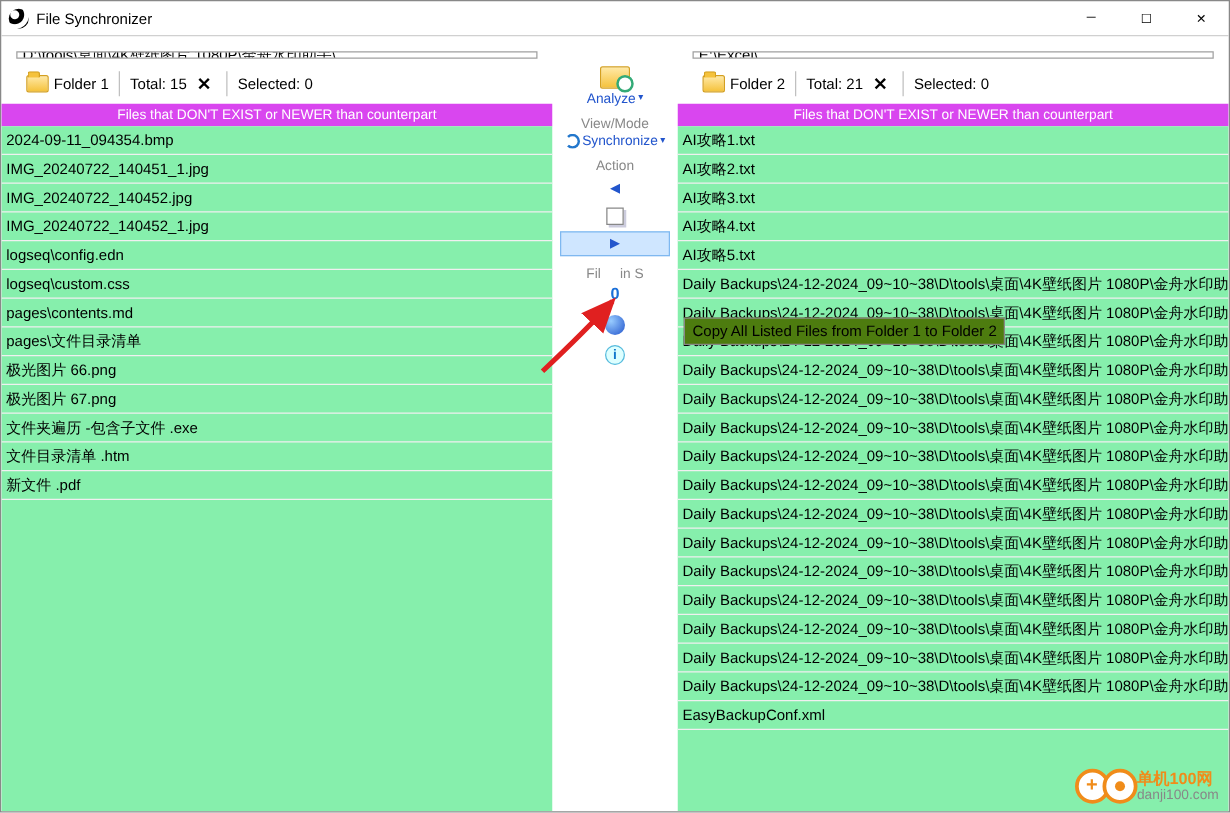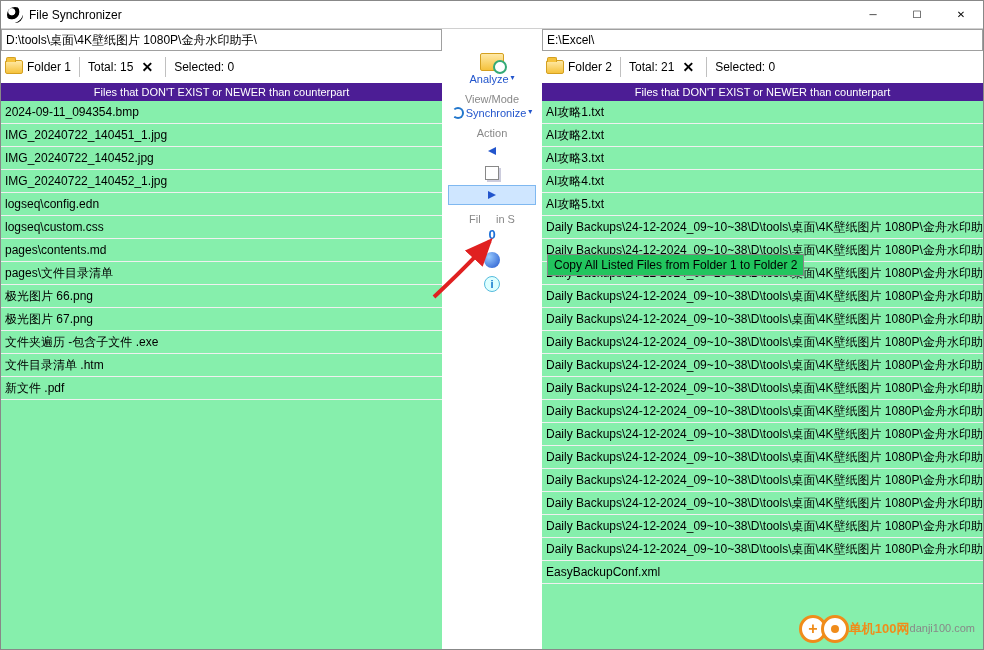--- a/index.html
+++ b/index.html
@@ -5,60 +5,60 @@
 * { box-sizing: border-box; margin: 0; padding: 0; font-family: "Segoe UI", "Microsoft YaHei", sans-serif; }
 body { width: 984px; height: 650px; background: #fff; border: 1px solid #888; overflow: hidden; position: relative; }
 
 .titlebar { height: 28px; display: flex; align-items: center; padding-left: 6px; border-bottom: 1px solid #d0d0d0; }
 .titlebar .app-icon { width: 16px; height: 16px; background: radial-gradient(circle at 30% 30%, #fff 20%, #000 25%, #000 45%, #fff 50%, #fff 70%, #000 75%); border-radius: 50%; margin-right: 6px; }
 .titlebar .title { font-size: 12px; }
 .titlebar .spacer { flex: 1; }
 .win-btn { width: 44px; height: 28px; display: flex; align-items: center; justify-content: center; font-size: 10px; font-family: sans-serif; }
 
 .pathrow { display: flex; height: 22px; }
-.pathcell { flex: 1; border: 1px solid #a0a0a0; margin: 0; padding: 2px 4px; font-size: 12px; background: #fff; white-space: nowrap; overflow: hidden; }
+.pathcell { flex: 1; border: 1px solid #a0a0a0; margin: 12px; padding: 2px 4px; font-size: 12px; background: #fff; white-space: nowrap; overflow: hidden; }
 .path-gap { width: 100px; }
 
 .main { display: flex; height: calc(100% - 50px); }
 .panel { flex: 1; display: flex; flex-direction: column; overflow: hidden; }
-.toolbar { height: 32px; display: flex; align-items: center; gap: 4px; padding: 0 4px; font-size: 12px; }
+.toolbar { height: 32px; display: flex; align-items: center; gap: 4px; padding: 0 20px; font-size: 12px; }
 .folder-icon { width: 18px; height: 14px; background: linear-gradient(#ffe9a6, #f5c23c); border: 1px solid #d4a020; border-radius: 2px; position: relative; }
 .folder-icon::before { content: ""; position: absolute; top: -4px; left: 0; width: 8px; height: 4px; background: #f5c23c; border: 1px solid #d4a020; border-bottom: none; border-radius: 2px 2px 0 0; }
 .sep { width: 1px; height: 20px; background: #c0c0c0; margin: 0 4px; }
 .x-icon { font-weight: bold; font-size: 14px; padding: 0 4px; }
 
-.header-bar { background: #4c1d95; color: #fff; font-size: 11px; text-align: center; padding: 3px 10px; white-space: nowrap; overflow: hidden; }
+.header-bar { background: #d946ef; color: #fff; font-size: 11px; text-align: center; padding: 3px 10px; white-space: nowrap; overflow: hidden; }
 .file-list { flex: 1; overflow: hidden; font-size: 12px; background: #86efac; }
 .file-row { padding: 2px 4px; border-bottom: 1px solid #f0f0f0; white-space: nowrap; overflow: hidden; line-height: 18px; }
 
 .center { width: 100px; display: flex; flex-direction: column; align-items: center; padding-top: 2px; gap: 2px; font-size: 11px; color: #444; position: relative; }
 .center .analyze-icon { width: 24px; height: 18px; background: linear-gradient(#ffe9a6, #f5c23c); border: 1px solid #d4a020; border-radius: 2px; position: relative; }
 .center .analyze-icon::after { content: ""; position: absolute; right: -4px; bottom: -4px; width: 10px; height: 10px; border: 2px solid #3a7; border-radius: 50%; background: #fff; }
 .center .linkish { color: #2255cc; display: flex; gap: 2px; }
 .center .section-label { color: #888; margin-top: 6px; }
 .center .act-btn { width: 88px; height: 20px; display: flex; align-items: center; justify-content: center; border: 1px solid transparent; }
 .center .act-btn.highlight { background: #cfe6ff; border: 1px solid #7fb8f0; }
 .arrow-left { width: 0; height: 0; border-top: 4px solid transparent; border-bottom: 4px solid transparent; border-right: 8px solid #2255cc; }
 .arrow-right { width: 0; height: 0; border-top: 4px solid transparent; border-bottom: 4px solid transparent; border-left: 8px solid #2255cc; }
 .copy-icn { width: 14px; height: 14px; background: #fff; border: 1px solid #888; box-shadow: 2px 2px 0 #ccd; }
 .sync-count { font-weight: bold; color: #1a6fd8; font-size: 13px; }
 .globe { width: 16px; height: 16px; border-radius: 50%; background: radial-gradient(circle at 30% 30%, #9cf, #25c); }
 .info { width: 16px; height: 16px; border-radius: 50%; background: #dff; border: 1px solid #5bd; color: #17c; font-weight: bold; font-size: 11px; text-align: center; line-height: 14px; }
 .dd-arrow { font-size: 8px; }
 .sync-glyph { width: 12px; height: 12px; border: 2px solid #27c; border-radius: 50%; border-left-color: transparent; display: inline-block; }
 
-.tooltip { position: absolute; left: 546px; top: 253px; background: #22c55e; border: 1px solid #888; padding: 3px 6px; font-size: 12px; white-space: nowrap; z-index: 50; }
+.tooltip { position: absolute; left: 546px; top: 253px; background: #4d7c0f; border: 1px solid #888; padding: 3px 6px; font-size: 12px; white-space: nowrap; z-index: 50; }
 
 .red-arrow { position: absolute; left: 427px; top: 234px; z-index: 40; pointer-events: none; }
 
 .watermark { position: absolute; right: 8px; bottom: 6px; display: flex; align-items: center; gap: 6px; font-size: 13px; }
 .watermark .wm-logo { display: flex; }
 .watermark .wm-circ { width: 28px; height: 28px; border: 3px solid #f08c1a; border-radius: 50%; display: flex; align-items: center; justify-content: center; font-weight: bold; color: #f08c1a; margin-right: -6px; background: #fff; font-size: 16px; }
 .watermark .wm-circ.dot::after { content: ""; width: 8px; height: 8px; background: #f08c1a; border-radius: 50%; }
-.watermark .wm-text { display: flex; flex-direction: row; line-height: 1.1; }
+.watermark .wm-text { display: flex; flex-direction: column; line-height: 1.1; }
 .watermark .wm-cn { color: #f08c1a; font-weight: bold; }
 .watermark .wm-dom { color: #888; font-size: 11px; }
 </style>
 </head>
 <body>
 
 <div class="titlebar">
   <div class="app-icon"></div>
   <div class="title">File Synchronizer</div>
   <div class="spacer"></div>

